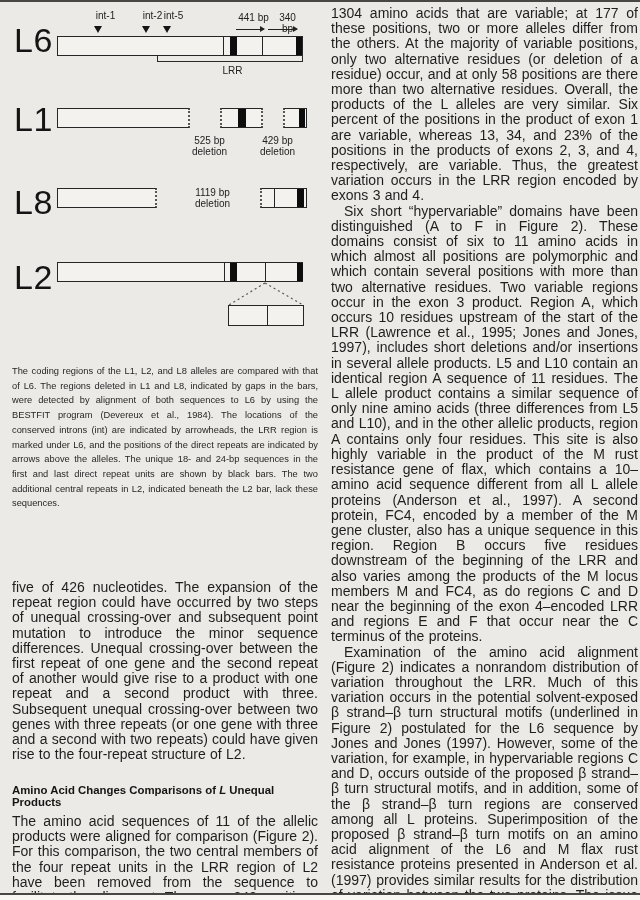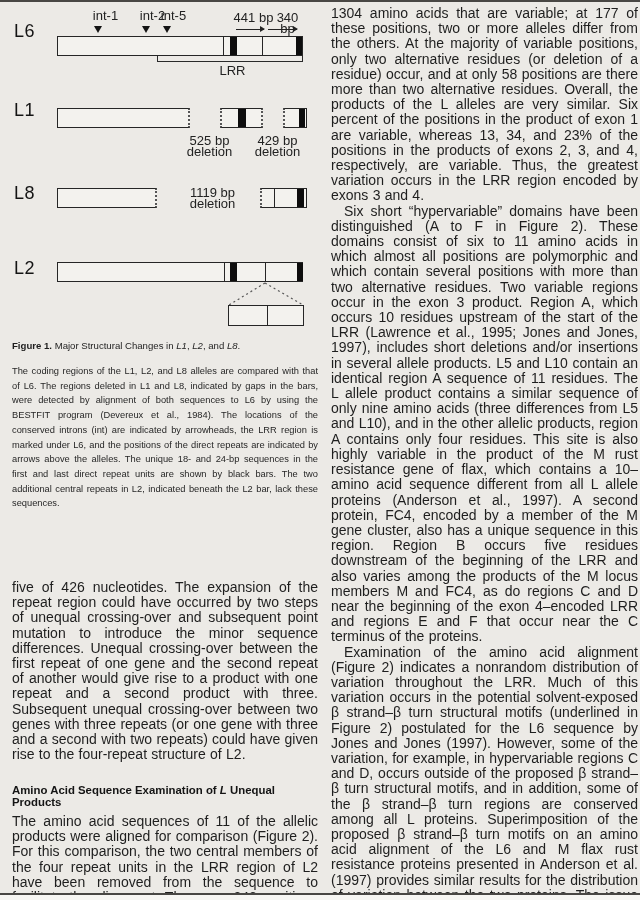--- a/index.html
+++ b/index.html
@@ -19,28 +19,28 @@
   .col-right{left:331px;width:307px;}
 
   .bodytext{font-size:14px;line-height:15.2px;text-align:justify;color:#1e1e1e;word-spacing:0.4px;}
   .bodytext p{margin:0;}
   .bodytext p.indent{text-indent:13px;}
 
   .block{position:absolute;left:0;width:306px;}
 
   
   .figure{position:absolute;left:0;top:5px;width:306px;height:335px;}
-  .gene-label{position:absolute;font-size:18px;color:#141414;letter-spacing:0.5px;}
+  .gene-label{position:absolute;font-size:34px;color:#141414;letter-spacing:0.5px;}
   .bar{position:absolute;height:20px;background:#f3f2ee;border:1.5px solid #262626;box-sizing:border-box;}
   .mark{position:absolute;top:0;height:100%;background:#262626;}
   .mark.thin{width:1.3px;}
   .mark.black{background:#0d0d0d;}
   .dot-r{border-right:2px dotted #555;}
   .dot-l{border-left:2px dotted #555;}
-  .fig-small{position:absolute;font-size:13px;color:#222;white-space:pre-line;text-align:center;line-height:11px;transform:translateX(-50%);padding-left:9px;}
+  .fig-small{position:absolute;font-size:10px;color:#222;white-space:pre-line;text-align:center;line-height:11px;transform:translateX(-50%);padding-left:9px;}
   .intron-head{position:absolute;width:0;height:0;border-left:4px solid transparent;border-right:4px solid transparent;border-top:7px solid #141414;transform:translateX(-50%);}
   .rep-arrow{position:absolute;height:1.3px;background:#222;}
   .rep-arrow:after{content:"";position:absolute;right:-1px;top:-3.2px;width:0;height:0;border-left:5.5px solid #222;border-top:3.8px solid transparent;border-bottom:3.8px solid transparent;}
   .lrr-line{position:absolute;height:1.4px;background:#2a2a2a;}
   .lrr-tick{position:absolute;width:1.4px;background:#2a2a2a;}
   .exp-box{position:absolute;background:#f3f2ee;border:1.5px solid #262626;box-sizing:border-box;}
 
   .caption{position:absolute;font-size:9.6px;color:#1e1e1e;}
   .legend{font-size:9.3px;line-height:14.7px;text-align:justify;color:#262626;word-spacing:0.3px;}
   .heading{font-size:11.4px;font-weight:bold;color:#141414;}
@@ -107,25 +107,24 @@
     </div>
     <svg style="position:absolute;left:214px;top:277px;" width="80" height="24">
       <line x1="39" y1="1" x2="3" y2="23" stroke="#555" stroke-width="1.2" stroke-dasharray="2,3"></line>
       <line x1="39" y1="1" x2="77" y2="23" stroke="#555" stroke-width="1.2" stroke-dasharray="2,3"></line>
     </svg>
     <div class="exp-box" style="left:216px;top:300px;width:76px;height:21px;">
       <div class="mark thin" style="left:38px;background:#262626;"></div>
     </div>
   </div>
 
-  <div class="block caption" style="top:340px;"><span style="font-weight: bold;">Figure 1.</span><span> Major Structural Changes in </span><span style="font-style: italic;">L1</span><span>, </span><span style="font-style: italic;">L2</span><span>, and </span><span style="font-style: italic;">L8</span><span>.</span></div>
   <div class="block legend" style="top:364px;">The coding regions of the L1, L2, and L8 alleles are compared with that of L6. The regions deleted in L1 and L8, indicated by gaps in the bars, were detected by alignment of both sequences to L6 by using the BESTFIT program (Devereux et al., 1984). The locations of the conserved introns (int) are indicated by arrowheads, the LRR region is marked under L6, and the positions of the direct repeats are indicated by arrows above the alleles. The unique 18- and 24-bp sequences in the first and last direct repeat units are shown by black bars. The two additional central repeats in L2, indicated beneath the L2 bar, lack these sequences.</div>
 
   <div class="block bodytext" style="top:580px;">five of 426 nucleotides. The expansion of the repeat region could have occurred by two steps of unequal crossing-over and subsequent point mutation to introduce the minor sequence differences. Unequal crossing-over between the first repeat of one gene and the second repeat of another would give rise to a product with one repeat and a second product with three. Subsequent unequal crossing-over between two genes with three repeats (or one gene with three and a second with two repeats) could have given rise to the four-repeat structure of L2.</div>
-  <div class="block heading" style="top:784px;"><span style="font-weight: bold;">Amino Acid Sequence Examination of </span><span style="font-style: italic; font-weight: bold;">L</span><span style="font-weight: bold;"> Unequal Products</span></div>
+  <div class="block heading" style="top:784px;"><span style="font-weight: bold;">Amino Acid Changes Comparisons of </span><span style="font-style: italic; font-weight: bold;">L</span><span style="font-weight: bold;"> Unequal Products</span></div>
   <div class="block bodytext" style="top:814px;">The amino acid sequences of 11 of the allelic products were aligned for comparison (Figure 2). For this comparison, the two central members of the four repeat units in the LRR region of L2 have been removed from the sequence to facilitate the alignment. There are 242 positions in the 1294 to</div>
 </div>
 
 <div class="col col-right">
   <div class="bodytext" style="position:absolute;top:6px;left:0;width:307px;">
     <p>1304 amino acids that are variable; at 177 of these positions, two or more alleles differ from the others. At the majority of variable positions, only two alternative residues (or deletion of a residue) occur, and at only 58 positions are there more than two alternative residues. Overall, the products of the L alleles are very similar. Six percent of the positions in the product of exon 1 are variable, whereas 13, 34, and 23% of the positions in the products of exons 2, 3, and 4, respectively, are variable. Thus, the greatest variation occurs in the LRR region encoded by exons 3 and 4.</p>
     <p class="indent">Six short “hypervariable” domains have been distinguished (A to F in Figure 2). These domains consist of six to 11 amino acids in which almost all positions are polymorphic and which contain several positions with more than two alternative residues. Two variable regions occur in the exon 3 product. Region A, which occurs 10 residues upstream of the start of the LRR (Lawrence et al., 1995; Jones and Jones, 1997), includes short deletions and/or insertions in several allele products. L5 and L10 contain an identical region A sequence of 11 residues. The L allele product contains a similar sequence of only nine amino acids (three differences from L5 and L10), and in the other allelic products, region A contains only four residues. This site is also highly variable in the product of the M rust resistance gene of flax, which contains a 10–amino acid sequence different from all L allele proteins (Anderson et al., 1997). A second protein, FC4, encoded by a member of the M gene cluster, also has a unique sequence in this region. Region B occurs five residues downstream of the beginning of the LRR and also varies among the products of the M locus members M and FC4, as do regions C and D near the beginning of the exon 4–encoded LRR and regions E and F that occur near the C terminus of the proteins.</p>
     <p class="indent">Examination of the amino acid alignment (Figure 2) indicates a nonrandom distribution of variation throughout the LRR. Much of this variation occurs in the potential solvent-exposed β strand–β turn structural motifs (underlined in Figure 2) postulated for the L6 sequence by Jones and Jones (1997). However, some of the variation, for example, in hypervariable regions C and D, occurs outside of the proposed β strand–β turn structural motifs, and in addition, some of the β strand–β turn regions are conserved among all L proteins. Superimposition of the proposed β strand–β turn motifs on an amino acid alignment of the L6 and M flax rust resistance proteins presented in Anderson et al. (1997) provides similar results for the distribution of variation between the two proteins. The issue raised by these sequence comparisons is whether the variation has been subject to selection. This issue, first addressed for resistance genes by Parniske et al. (1997) for the Cf genes in tomato, has been considered recently for NBS–LRR resistance genes. Meyers et al. (1998) performed a pairwise analysis of the ratio of synonymous to nonsynonymous substitutions in the nucleotide sequences of the closely related L6 and M flax rust resistance genes. Their analysis indicated that diversifying selection has acted on the regions encoding β strand–β turn</p>
   </div>
 </div>

